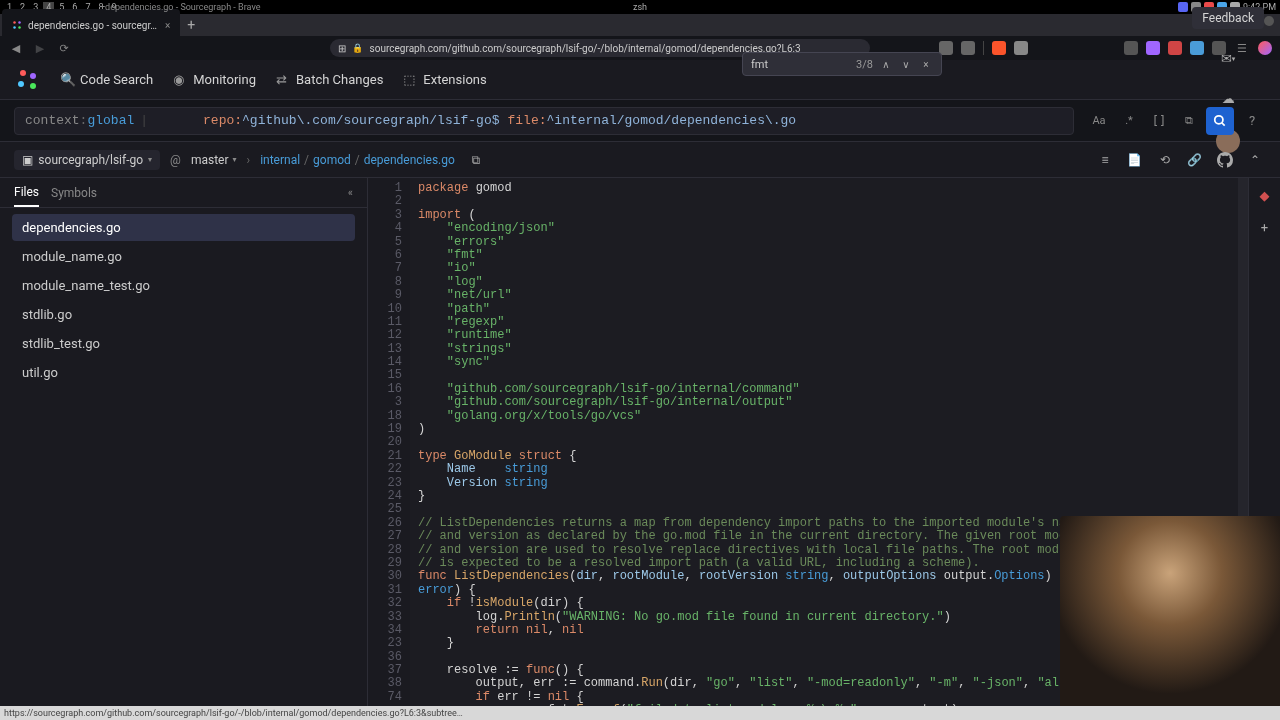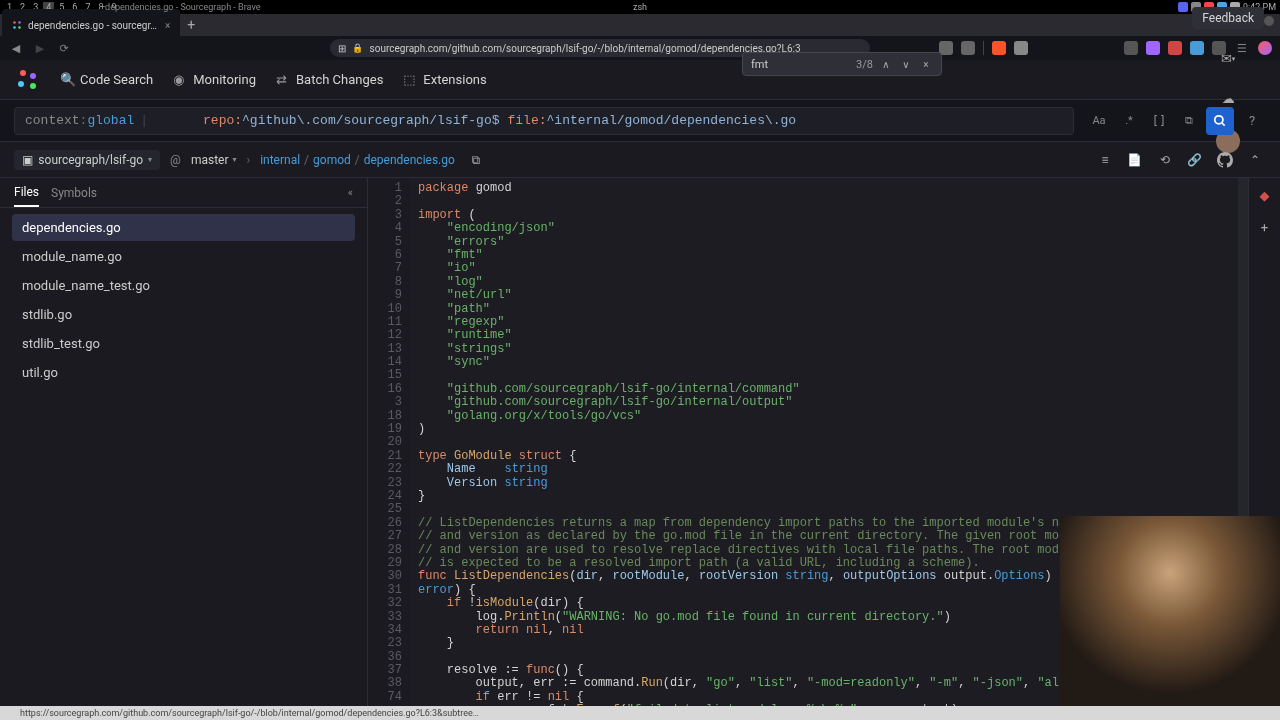--- a/index.html
+++ b/index.html
@@ -258,21 +258,21 @@
   z-index: 20;
 }
 
 .status-bar {
   position: absolute;
   left:0; bottom:0; right:0;
   height: 14px;
   background: #d8d8d8;
   color: #444;
   font-size: 9px;
-  padding: 1px 20px;
+  padding: 1px 4px;
   display:flex; align-items:center;
 }
 .win-ctl { position:absolute; top:16px; right:6px; width:10px; height:10px; border-radius:50%; background:#555; z-index:5;}
 </style>
 </head>
 <body>
 
 <div class="desktop-bar">
   <div class="left">
     <div class="workspace">

